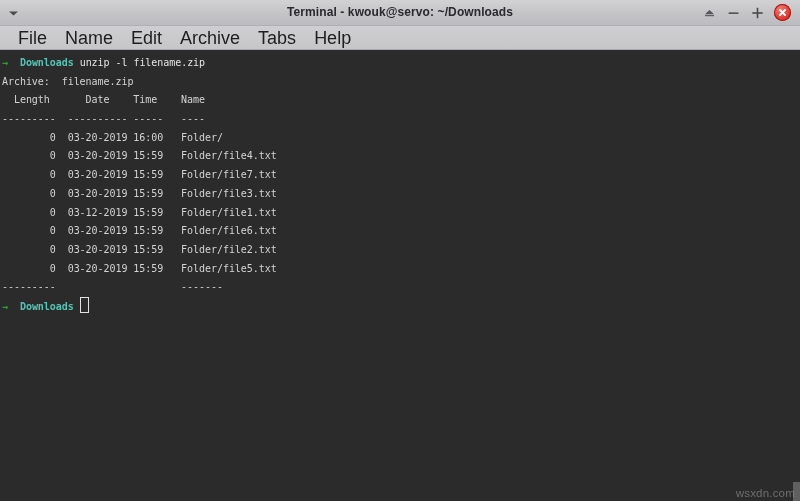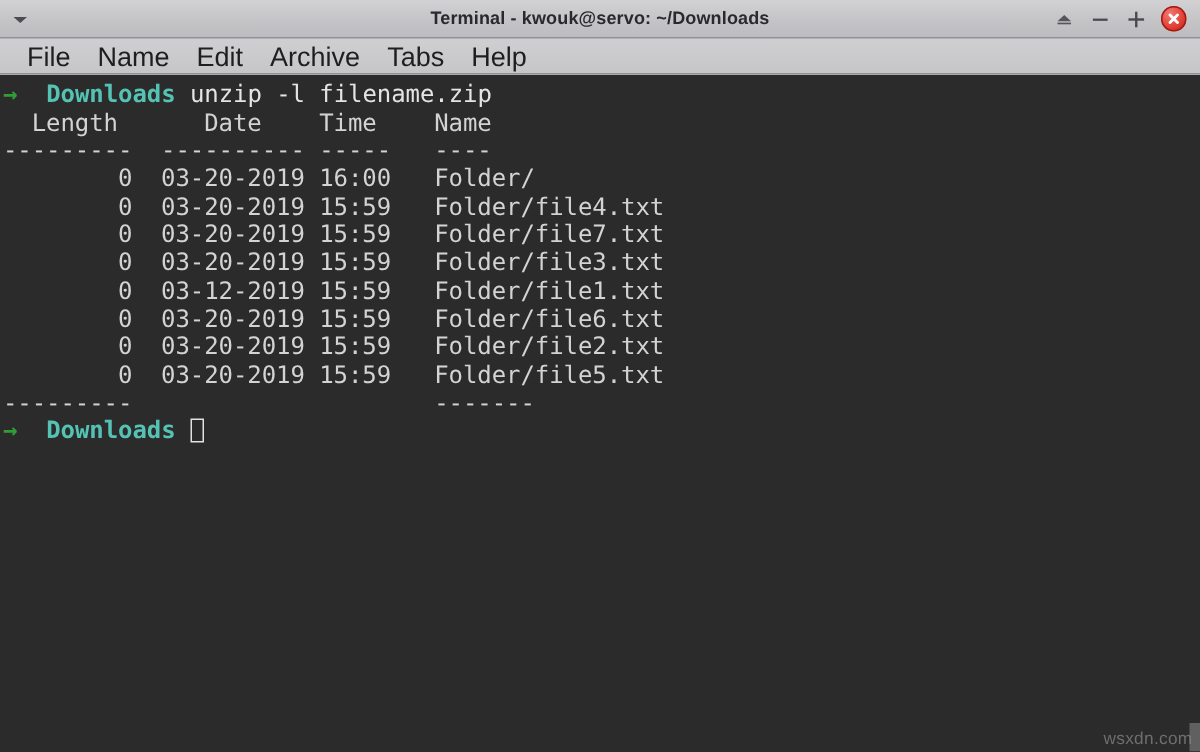--- a/index.html
+++ b/index.html
@@ -102,21 +102,21 @@
   
   .term {
     flex: 1 1 auto;
     background: #2b2b2b;
     position: relative;
     overflow: hidden;
     padding: 4px 0 0 2px;
   }
   .term-line {
     font-family: "DejaVu Sans Mono", "Liberation Mono", monospace;
-    font-size: 16px;
+    font-size: 10px;
     line-height: 18.7px;
     color: #d5d5d5;
     white-space: pre;
     letter-spacing: -0.05px;
     height: 18.7px;
   }
   .seg-arrow   { color: #2e9e35; font-weight: bold; }
   .seg-cwd     { color: #55c3b3; font-weight: bold; }
   .seg-cmd     { color: #e4e4e4; }
   .seg-out     { color: #d3d3d3; }
@@ -194,20 +194,21 @@
     <div class="menu-item">Edit</div>
     <div class="menu-item">Archive</div>
     <div class="menu-item">Tabs</div>
     <div class="menu-item">Help</div>
   </div>
 
   <div class="term">
 
     <div class="term-line"><span class="seg-arrow">→</span><span class="seg-out">  </span><span class="seg-cwd">Downloads</span><span class="seg-cmd"> </span><span class="seg-cmd">unzip -l filename.zip</span></div>
 
+    <div class="term-line seg-out">Archive:  filename.zip</div>
     <div class="term-line seg-out">  Length      Date    Time    Name</div>
     <div class="term-line seg-out">---------  ---------- -----   ----</div>
     <div class="term-line seg-out">        0  03-20-2019 16:00   Folder/</div>
     <div class="term-line seg-out">        0  03-20-2019 15:59   Folder/file4.txt</div>
     <div class="term-line seg-out">        0  03-20-2019 15:59   Folder/file7.txt</div>
     <div class="term-line seg-out">        0  03-20-2019 15:59   Folder/file3.txt</div>
     <div class="term-line seg-out">        0  03-12-2019 15:59   Folder/file1.txt</div>
     <div class="term-line seg-out">        0  03-20-2019 15:59   Folder/file6.txt</div>
     <div class="term-line seg-out">        0  03-20-2019 15:59   Folder/file2.txt</div>
     <div class="term-line seg-out">        0  03-20-2019 15:59   Folder/file5.txt</div>

